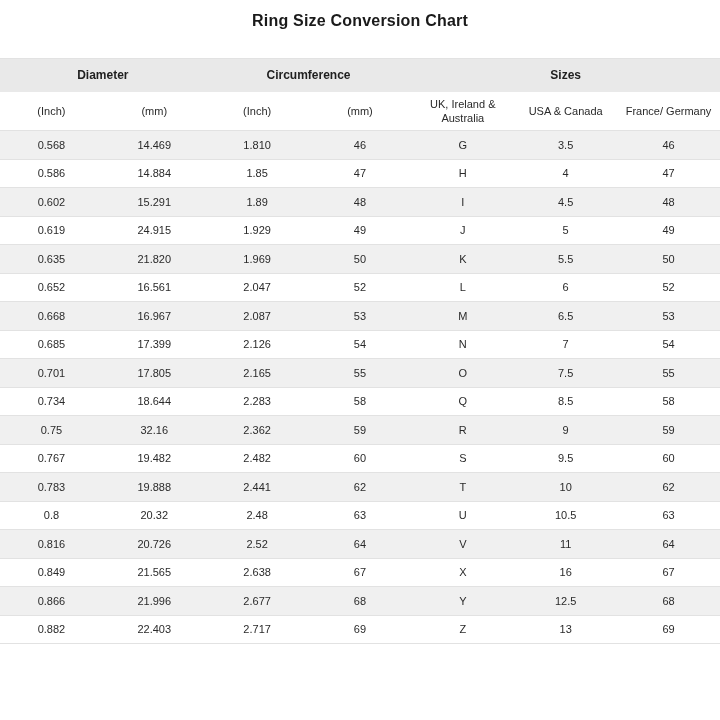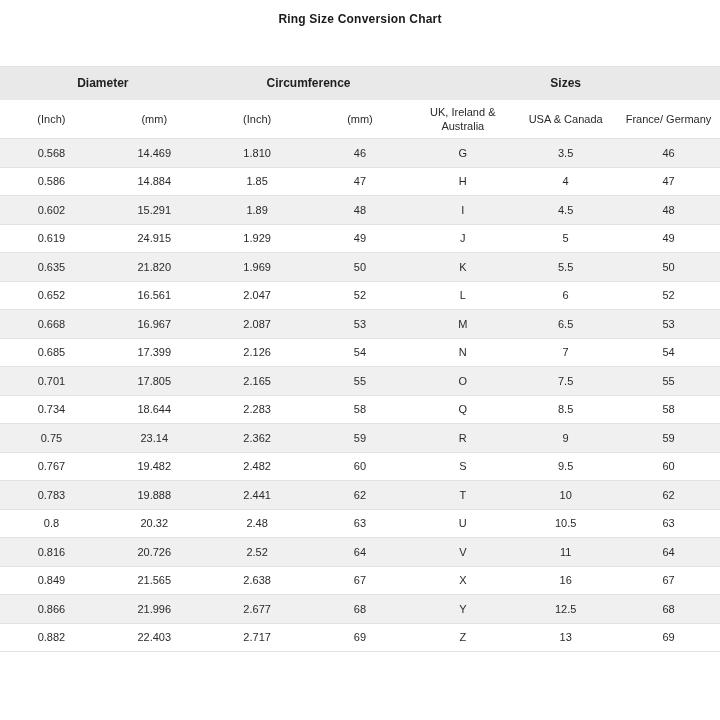--- a/index.html
+++ b/index.html
@@ -6,30 +6,30 @@
   html, body {
     width: 720px;
     background: #ffffff;
     font-family: "Liberation Sans", sans-serif;
     color: var(--text, #2a2a2a);
   }
   .page { width: 720px; height: 720px; overflow: hidden; background: #fff; }
   .page-title {
     padding-top: 12px;
     text-align: center;
-    font-size: 12px;
+    font-size: 16px;
     font-weight: bold;
     color: #1a1a1a;
     letter-spacing: 0.2px;
   }
   table.ring-table {
     width: 100%;
     border-collapse: collapse;
     table-layout: fixed;
-    margin-top: 40px;
+    margin-top: 28px;
     font-size: 11px;
   }
   table.ring-table th, table.ring-table td {
     text-align: center;
     vertical-align: middle;
     overflow: hidden;
   }
   tr.group-header-row th {
     background: var(--header-bg, #e9e9e9);
     height: 34px;
@@ -166,21 +166,21 @@
           <td>0.734</td>
           <td>18.644</td>
           <td>2.283</td>
           <td>58</td>
           <td>Q</td>
           <td>8.5</td>
           <td>58</td>
         </tr>
         <tr>
           <td>0.75</td>
-          <td>23.14</td>
+          <td>32.16</td>
           <td>2.362</td>
           <td>59</td>
           <td>R</td>
           <td>9</td>
           <td>59</td>
         </tr>
         <tr>
           <td>0.767</td>
           <td>19.482</td>
           <td>2.482</td>

